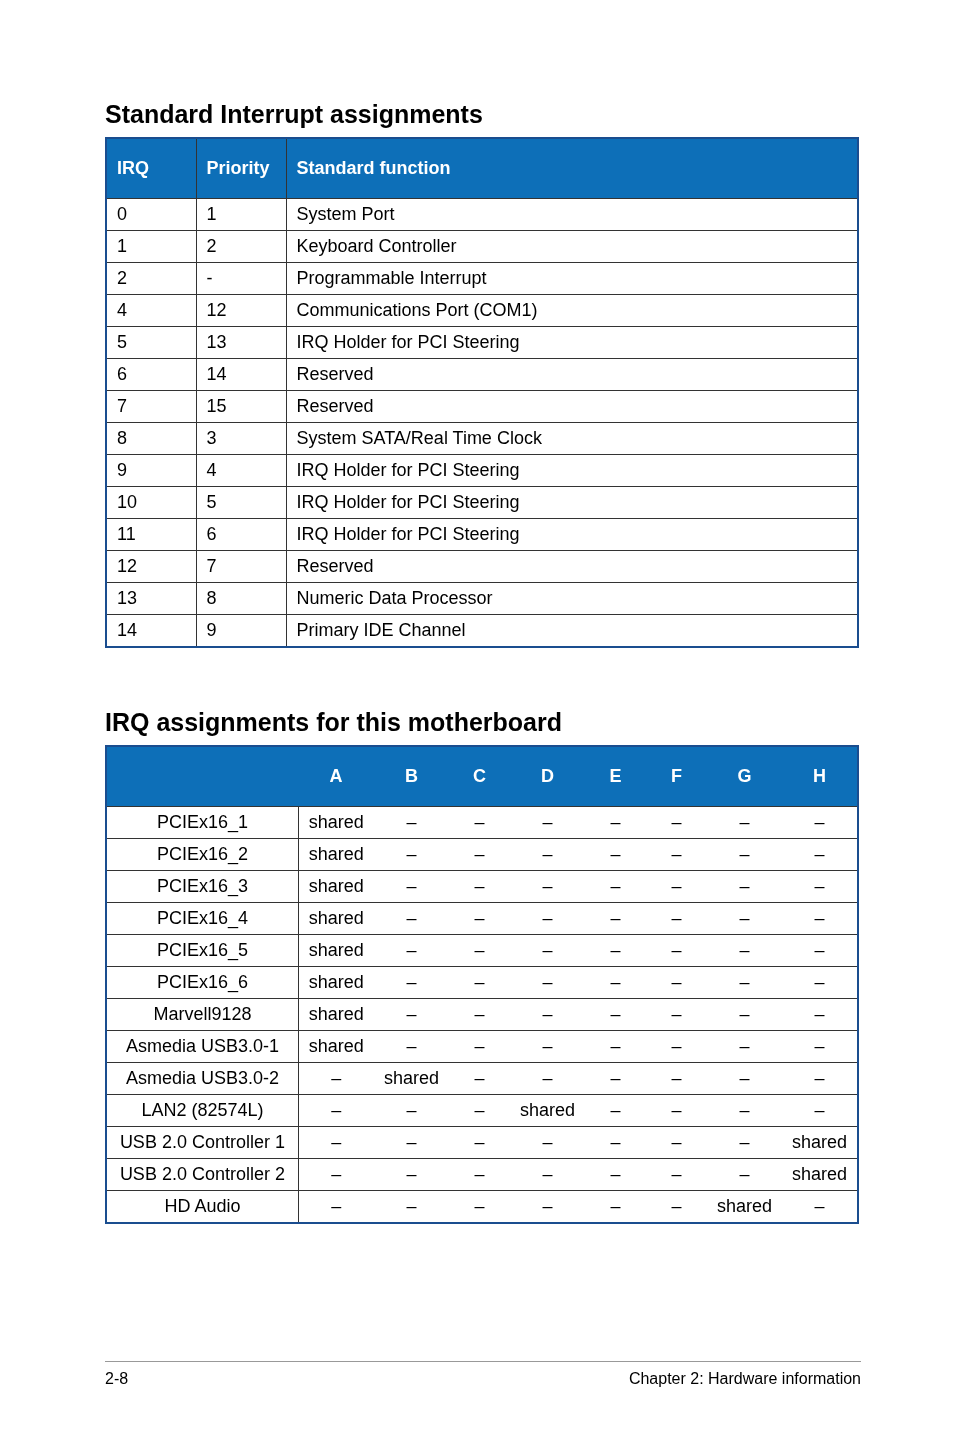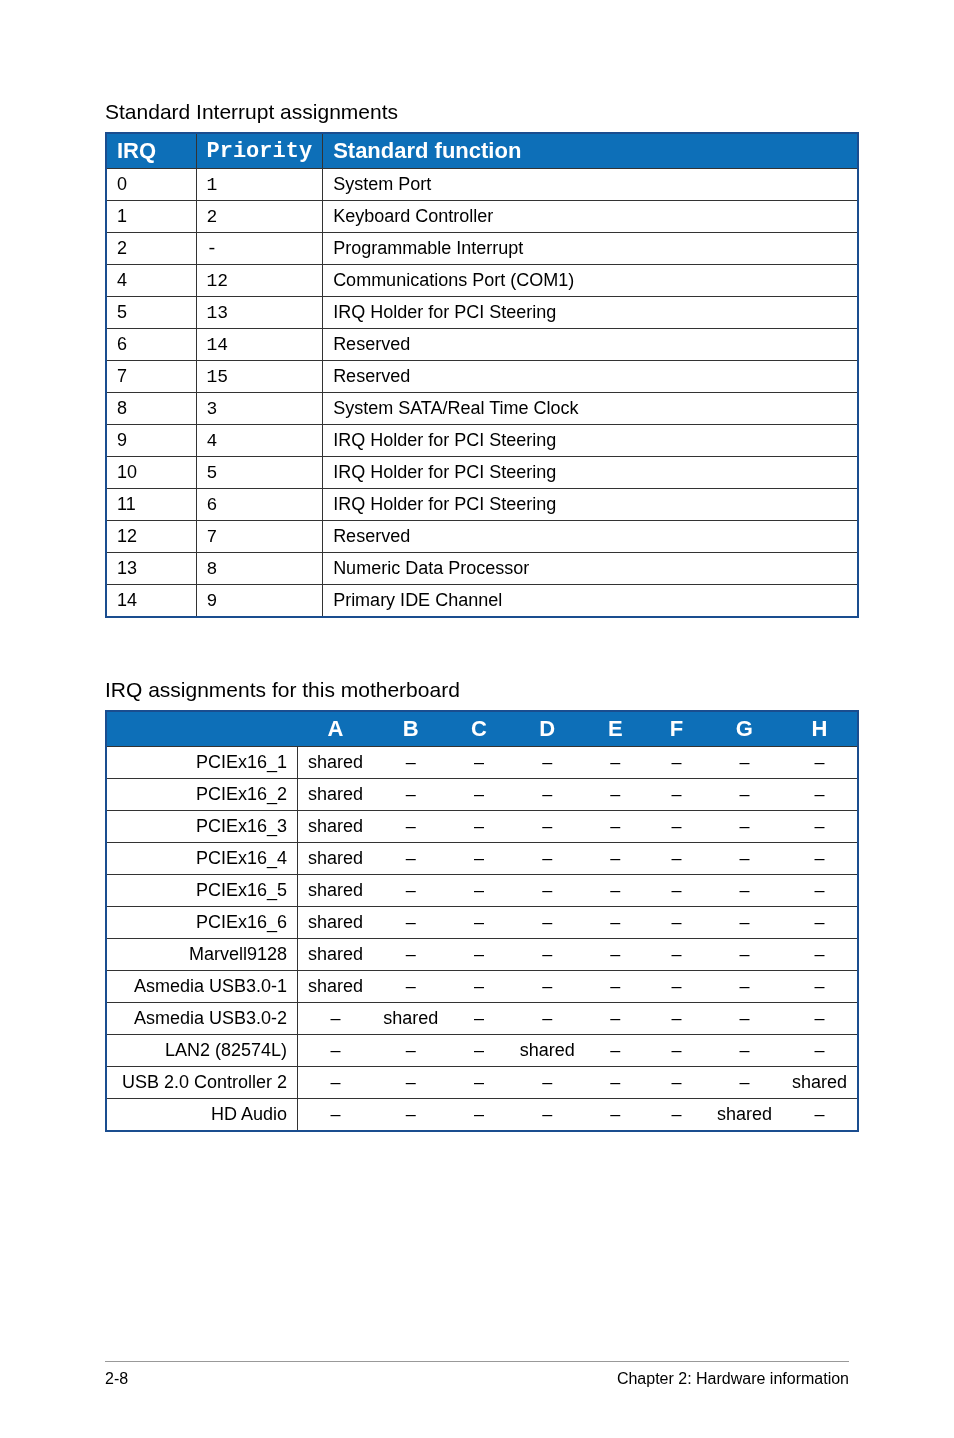--- a/index.html
+++ b/index.html
@@ -10,74 +10,74 @@
   body {
     width: 954px;
     height: 1438px;
     background: #ffffff;
     font-family: Arial, Helvetica, sans-serif;
     color: #000000;
     padding: 100px 95px 0 105px;
     position: relative;
   }
   .section-title {
-    font-size: 21px;
-    font-weight: normal;
+    font-size: 25px;
+    font-weight: bold;
     margin-bottom: 8px;
   }
   table {
     border-collapse: collapse;
     width: 100%;
     border-left: 2px solid #1a4d8f;
     border-right: 2px solid #1a4d8f;
     border-bottom: 2px solid #1a4d8f;
   }
   thead th {
     background: #0d6fb8;
     color: #ffffff;
     font-weight: bold;
     text-align: left;
-    padding: 4px 10px;
-    font-size: 22px;
+    padding: 19px 10px;
+    font-size: 18px;
     border-top: 2px solid #1a4d8f;
   }
   tbody td {
     padding: 5px 10px;
     font-size: 18px;
     border-top: 1px solid #333333;
   }
   .irq-col { width: 90px; border-right: 1px solid #333; }
-  .prio-col { width: 90px; border-right: 1px solid #333; font-family: Liberation Mono, monospace; }
+  .prio-col { width: 90px; border-right: 1px solid #333; }
   .func-col { }
   .second-section {
     margin-top: 60px;
   }
   .second-table thead th {
     text-align: center;
   }
   .second-table thead th:first-child {
     text-align: left;
     width: 210px;
   }
   .second-table tbody td {
     text-align: center;
   }
   .second-table tbody td:first-child {
-    text-align: right;
+    text-align: center;
     border-right: 1px solid #333;
     width: 210px;
   }
   .col-narrow {
     width: 68px;
   }
   .footer {
     position: absolute;
     bottom: 50px;
     left: 105px;
-    right: 105px;
+    right: 93px;
     border-top: 1px solid #999;
     padding-top: 8px;
     font-size: 16px;
     display: flex;
     justify-content: space-between;
   }
 </style>
 </head>
 <body>
 
@@ -285,20 +285,31 @@
           <td class="col-narrow">–</td>
           <td class="col-narrow">–</td>
           <td class="col-narrow">–</td>
           <td class="col-narrow">shared</td>
           <td class="col-narrow">–</td>
           <td class="col-narrow">–</td>
           <td class="col-narrow">–</td>
           <td class="col-narrow">–</td>
         </tr>
         <tr>
+          <td>USB 2.0 Controller 1</td>
+          <td class="col-narrow">–</td>
+          <td class="col-narrow">–</td>
+          <td class="col-narrow">–</td>
+          <td class="col-narrow">–</td>
+          <td class="col-narrow">–</td>
+          <td class="col-narrow">–</td>
+          <td class="col-narrow">–</td>
+          <td class="col-narrow">shared</td>
+        </tr>
+        <tr>
           <td>USB 2.0 Controller 2</td>
           <td class="col-narrow">–</td>
           <td class="col-narrow">–</td>
           <td class="col-narrow">–</td>
           <td class="col-narrow">–</td>
           <td class="col-narrow">–</td>
           <td class="col-narrow">–</td>
           <td class="col-narrow">–</td>
           <td class="col-narrow">shared</td>
         </tr>

